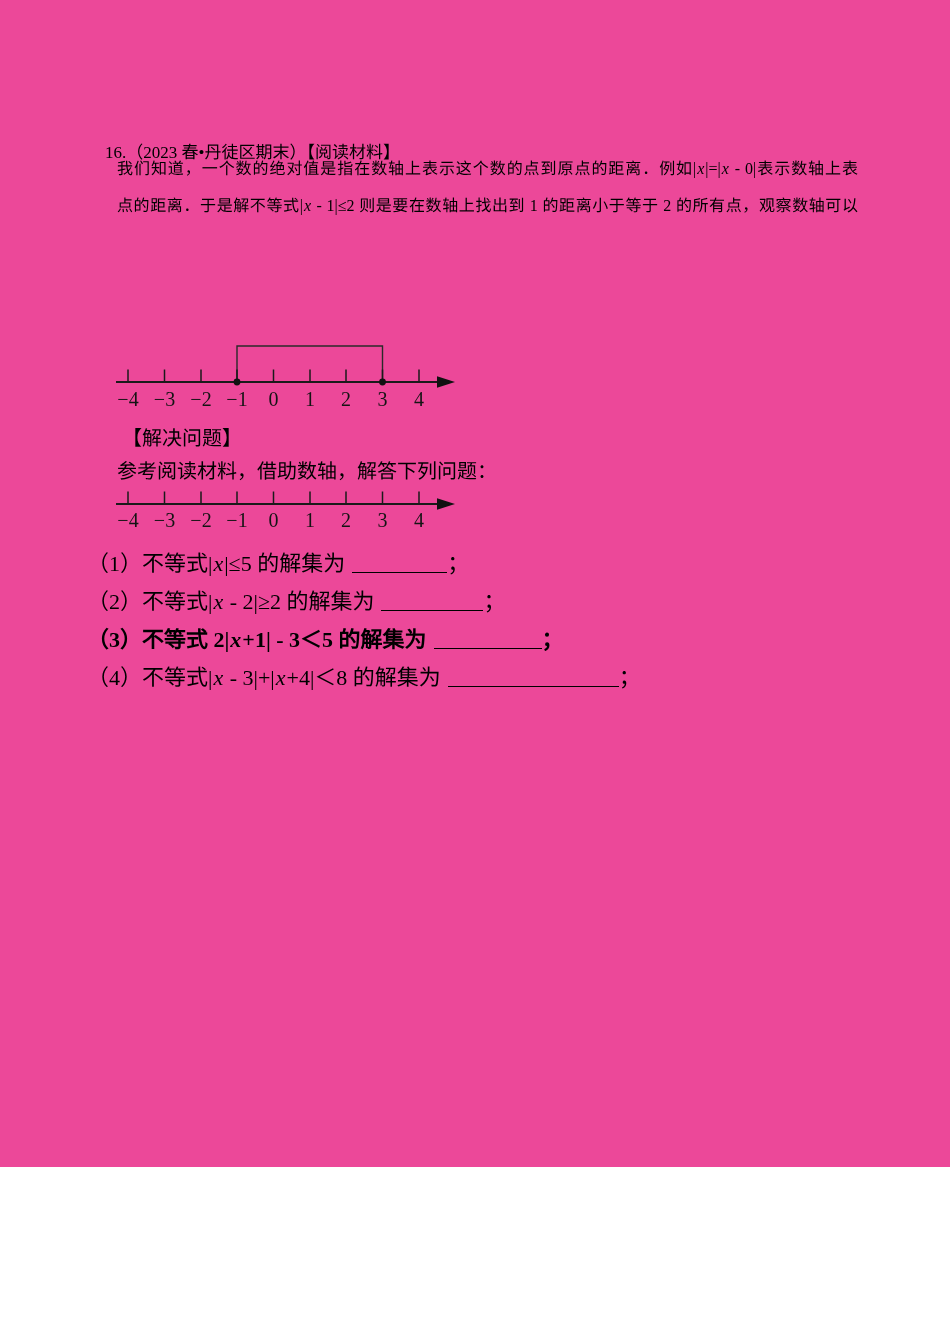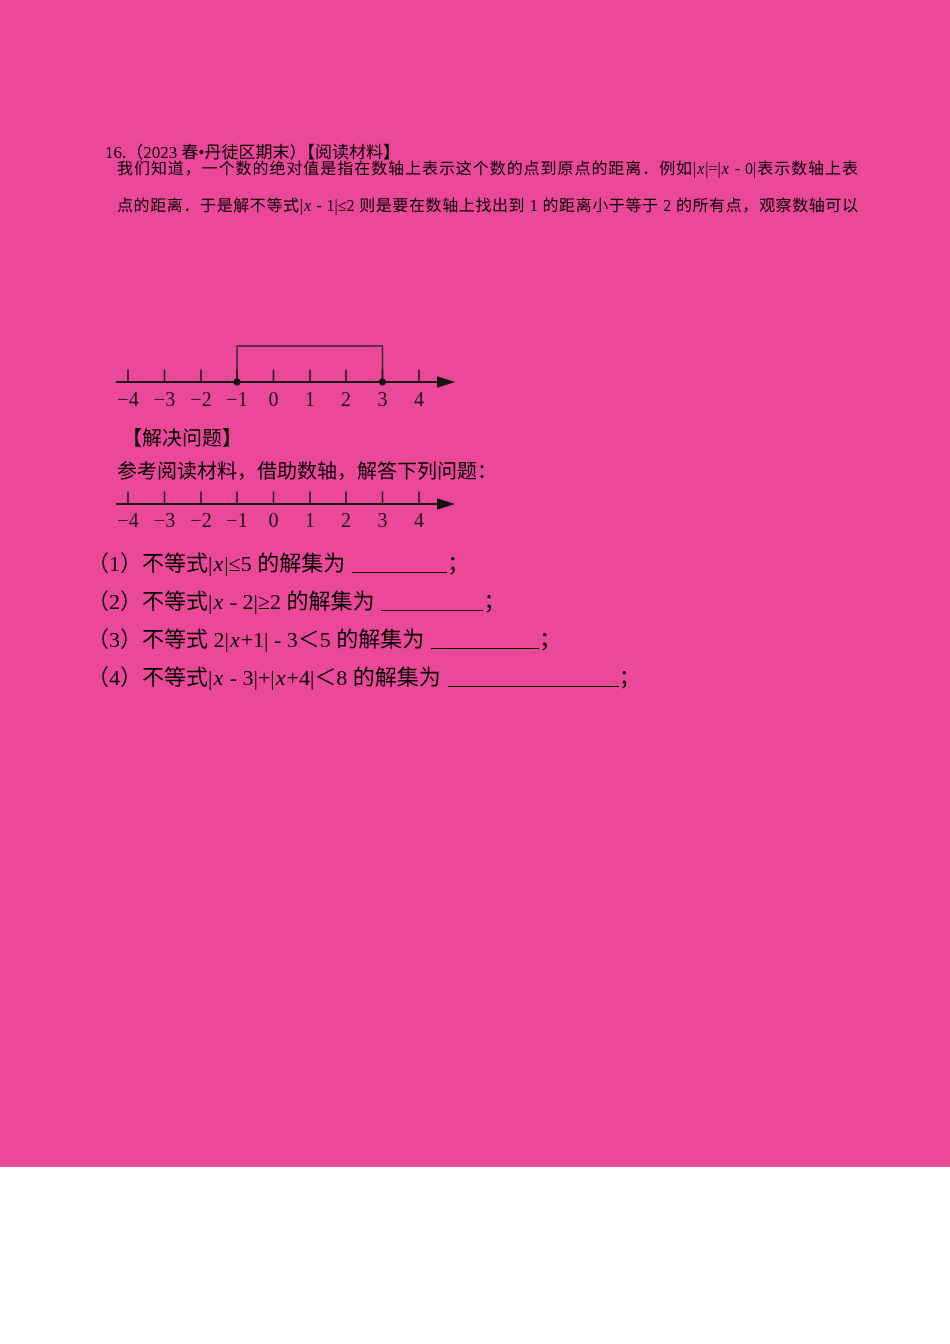--- a/index.html
+++ b/index.html
@@ -15,21 +15,21 @@
   #fig2{top:460px;}
   .axis{stroke:#1a1a1a;stroke-width:1.8;}
   .tick{stroke:#1a1a1a;stroke-width:1.5;}
   .bracket{stroke:#2a2a2a;stroke-width:1.4;fill:none;}
   .dot{fill:#111;}
   .arrowhead{fill:#111;}
   .nl-label{font-family:"Liberation Serif","DejaVu Serif",serif;font-size:20px;fill:#141414;text-anchor:middle;}
   .sec{position:absolute;left:122px;top:422px;font-size:20px;}
   .instr{position:absolute;left:117px;top:455px;font-size:20px;}
   .q{position:absolute;left:87px;font-size:22px;white-space:nowrap;}
-  .q0{top:545px;} .q1{top:583px;text-align:right;} .q2{top:621px;} .q3{top:659px;} .q4{top:697px;}
+  .q0{top:545px;} .q1{top:583px;text-align:right;} .q2{top:621px;font-weight:bold;} .q3{top:659px;} .q4{top:697px;}
   .blank{display:inline-block;border-bottom:1px solid #000;height:15px;margin-left:7px;vertical-align:-2px;}
   .b0{width:95px;} .b1{width:102px;} .b2{width:108px;} .b3{width:171px;}
   .footer{position:absolute;top:1243px;left:0;width:950px;text-align:center;font-size:15px;color:#111;margin-top:18px;}
   .footer b{font-family:"Liberation Sans","DejaVu Sans",sans-serif;font-weight:700;font-size:14px;}
 </style>
 </head>
 <body>
 
 <div class="page">
 

